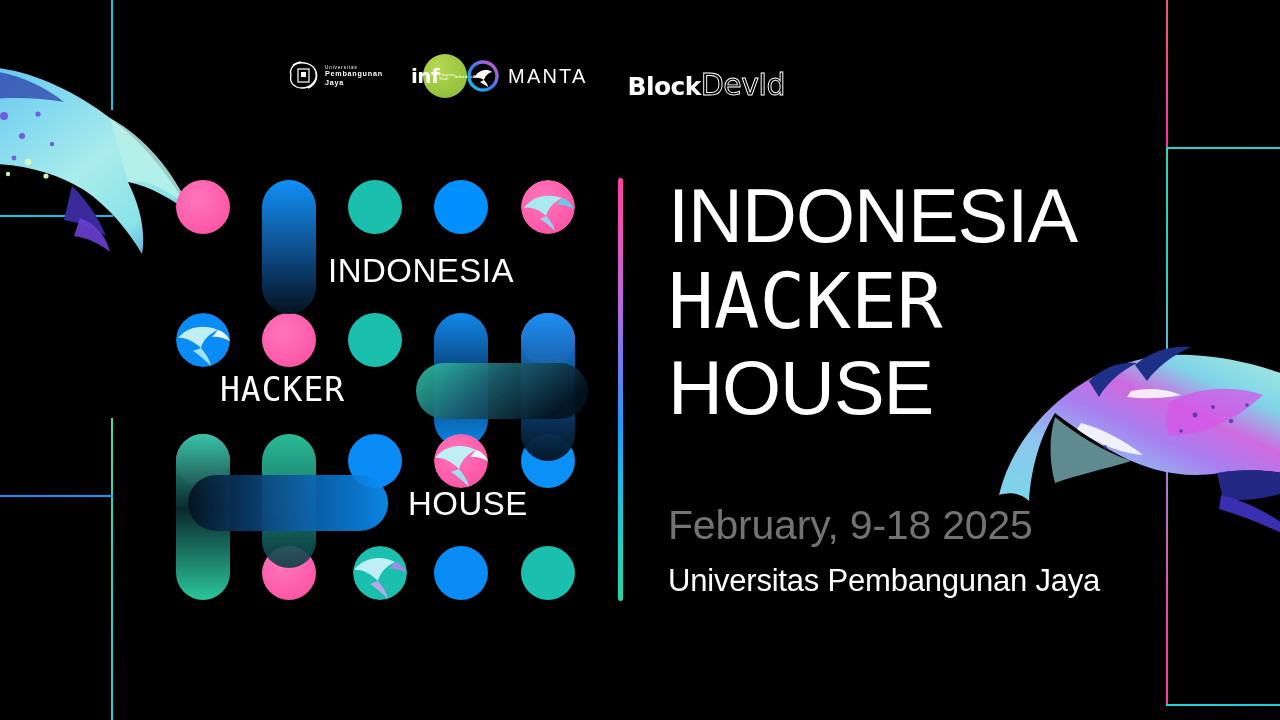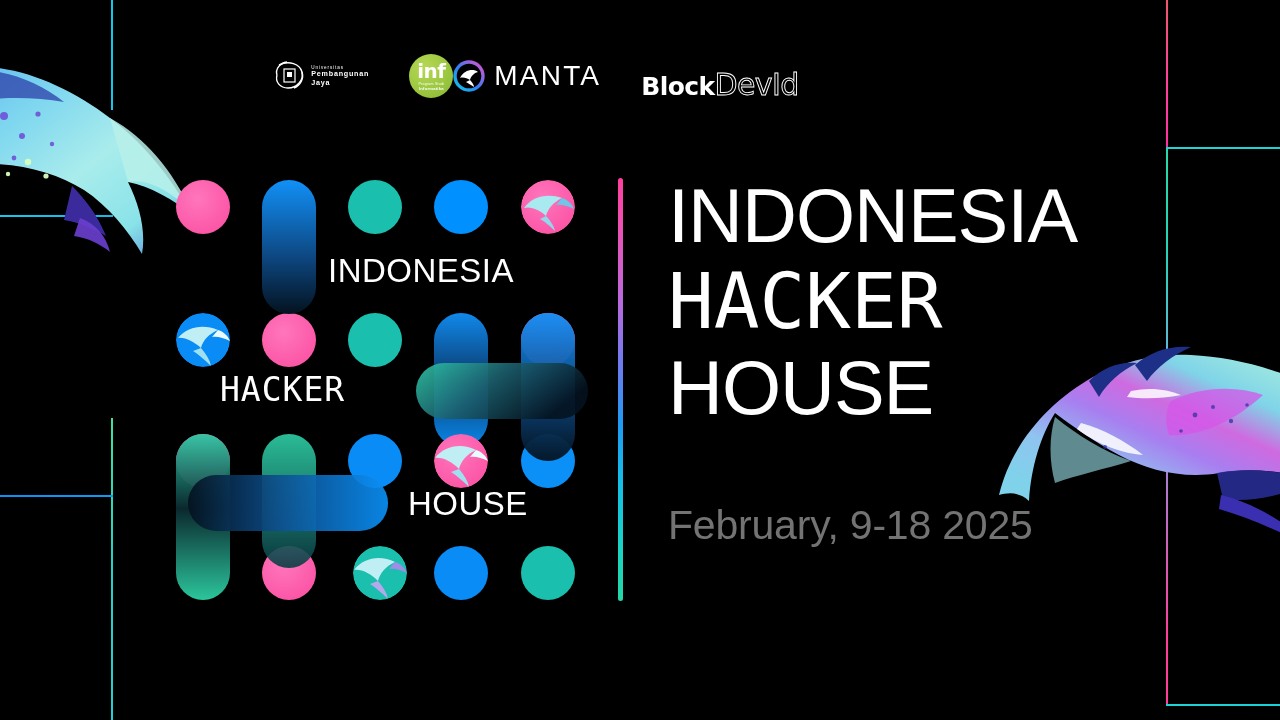--- a/index.html
+++ b/index.html
@@ -55,30 +55,30 @@
   
   .upj { width:100px; margin-right:36px; display:flex; align-items:center; gap:4px; }
   .upj-mark { width:34px; height:34px; flex:0 0 34px; position:relative; }
   .upj-text { display:flex; flex-direction:column; justify-content:center; line-height:1.15; }
   .upj-t1 { font-size:4.6px; color:#fff; letter-spacing:.9px; }
   .upj-t2 { font-size:7.2px; color:#fff; letter-spacing:.75px; font-weight:600; }
 
   
   .inf { width:44px; height:44px; border-radius:50%;
          background:radial-gradient(circle at 35% 30%,#b6d853,#9ac63f 60%,#86b735);
-         display:flex; flex-direction:column; align-items:center; justify-content:center; }
+         display:flex; flex-direction:row; align-items:center; justify-content:center; }
   .inf-main { font-size:20px; font-weight:700; color:#fff; line-height:.9; letter-spacing:-.5px;
               font-family:"DejaVu Sans", sans-serif; }
   .inf-sub1 { font-size:3.6px; color:#fff; letter-spacing:.2px; margin-top:2px; }
   .inf-sub2 { font-size:4.2px; color:#fff; font-weight:700; letter-spacing:.2px; }
 
   
   .manta { margin-right:40px; display:flex; align-items:center; gap:9px; }
   .manta-mark { width:32px; height:32px; }
-  .manta-word { font-size:28px; letter-spacing:2.2px; color:#fff; font-weight:500;
+  .manta-word { font-size:20px; letter-spacing:2.2px; color:#fff; font-weight:500;
                 font-family:"Liberation Sans", sans-serif; }
 
   
   .blockdev { display:flex; align-items:baseline;margin-top:29px; }
   .bd-a { font-size:25px; font-weight:700; color:#fff; letter-spacing:-.6px;
           font-family:"DejaVu Sans", sans-serif; }
   .bd-b { font-size:30px; font-weight:400; color:#fff; letter-spacing:-.6px;
           font-family:"DejaVu Sans", sans-serif;
           -webkit-text-stroke:0.9px #fff; color:transparent; }
 
@@ -365,15 +365,16 @@
   <div class="divider"></div>
 
   <div class="right">
     <div class="big big-1">INDONESIA</div>
     <div class="big big-2">HACKER</div>
     <div class="big big-3">HOUSE</div>
   </div>
 
   <div class="meta">
     <div class="meta-date">February, 9-18 2025</div>
+    <div class="meta-place">Universitas Pembangunan Jaya</div>
   </div>
 
 </div>
 
 </body></html>

